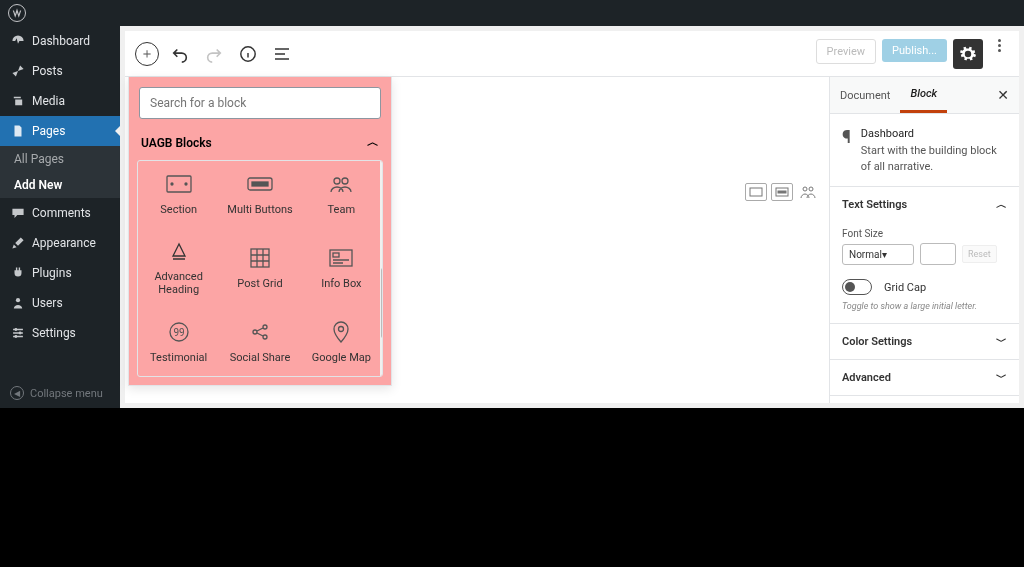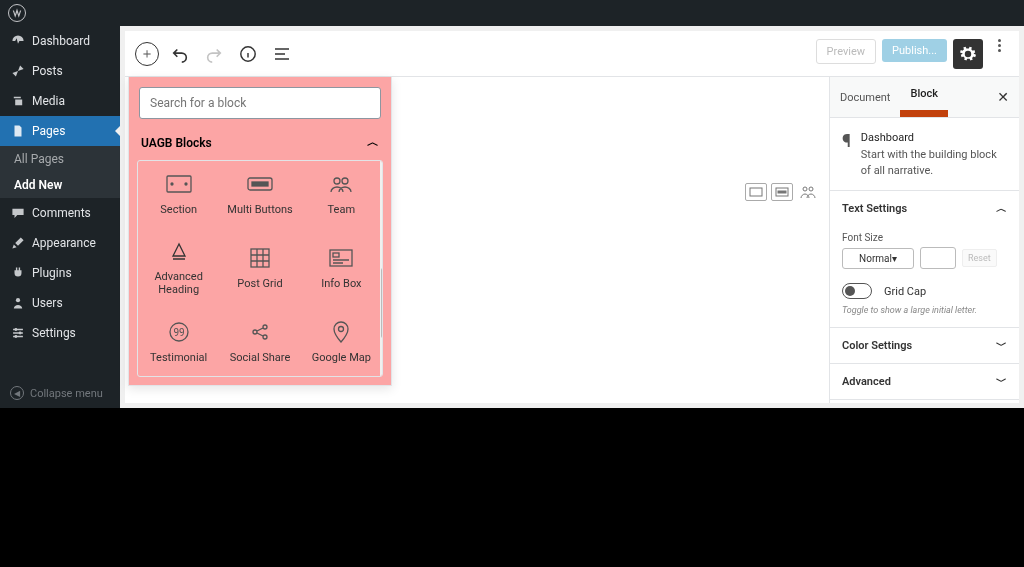--- a/index.html
+++ b/index.html
@@ -56,32 +56,32 @@
 .scroll-thumb { position: absolute; right: -7px; top: 50%; width: 8px; height: 70px; background: #bbb; border-radius: 2px; }
 
 
 .canvas-tb { position: absolute; right: 10px; top: 106px; display: flex; gap: 4px; }
 .canvas-tb .cic { width: 22px; height: 18px; border: 1px solid #aaa; border-radius: 2px; display: flex; align-items: center; justify-content: center; font-size: 10px; color: #777; cursor: pointer; }
 
 
 .rside { width: 190px; border-left: 1px solid #e2e4e7; background: #fff; display: flex; flex-direction: column; font-size: 11px; color: #333; }
 .rtabs { display: flex; align-items: center; border-bottom: 1px solid #e2e4e7; background: #f8f9f9; }
 .rtab { padding: 10px 10px; color: #555; cursor: pointer; }
-.rtab.active { color: #1e1e1e; border-bottom: 7px solid #c2410c; font-weight: 500; }
+.rtab.active { color: #1e1e1e; border-bottom: 3px solid #c2410c; font-weight: 500; font-style: italic; }
 .rtab-close { margin-left: auto; padding: 0 10px; color: #333; cursor: pointer; font-size: 14px; }
 .rblock-head { display: flex; gap: 10px; padding: 12px 12px; border-bottom: 1px solid #e2e4e7; }
 .rblock-head .bi { font-size: 18px; font-weight: 700; color: #555; }
 .rblock-head .txt { font-size: 11px; color: #555; line-height: 1.4; }
 .rblock-head .txt .t { color: #1e1e1e; margin-bottom: 2px; }
 .rpanel { border-bottom: 1px solid #e2e4e7; }
 .rpanel-h { display: flex; justify-content: space-between; align-items: center; padding: 10px 12px; font-weight: 600; font-size: 11px; cursor: pointer; }
 .rpanel-body { padding: 0 12px 12px; }
 .field-lbl { font-size: 10px; color: #555; margin: 6px 0 4px; }
 .field-row { display: flex; gap: 6px; align-items: center; }
-.select { border: 1px solid #bbb; border-radius: 3px; padding: 4px 6px; font-size: 10px; display: flex; align-items: center; justify-content: center; width: 72px; cursor: pointer; }
+.select { border: 1px solid #bbb; border-radius: 3px; padding: 4px 6px; font-size: 10px; display: flex; align-items: center; justify-content: flex-start; width: 72px; cursor: pointer; }
 .numbox { border: 1px solid #bbb; border-radius: 3px; width: 36px; height: 22px; background: #fff; }
 .resetbtn { border: 1px solid #eee; color: #bbb; font-size: 9px; padding: 3px 5px; border-radius: 2px; background: #fafafa; }
 .toggle { width: 30px; height: 16px; border: 1.5px solid #555; border-radius: 10px; position: relative; display: inline-block; vertical-align: middle; cursor: pointer; }
 .toggle::after { content: ""; position: absolute; left: 2px; top: 2px; width: 10px; height: 10px; background: #555; border-radius: 50%; }
 .toggle-lbl { margin-left: 12px; }
 .hint { font-size: 9px; color: #888; font-style: italic; margin-top: 6px; }
 
 svg { display: block; }
 </style>
 </head>

